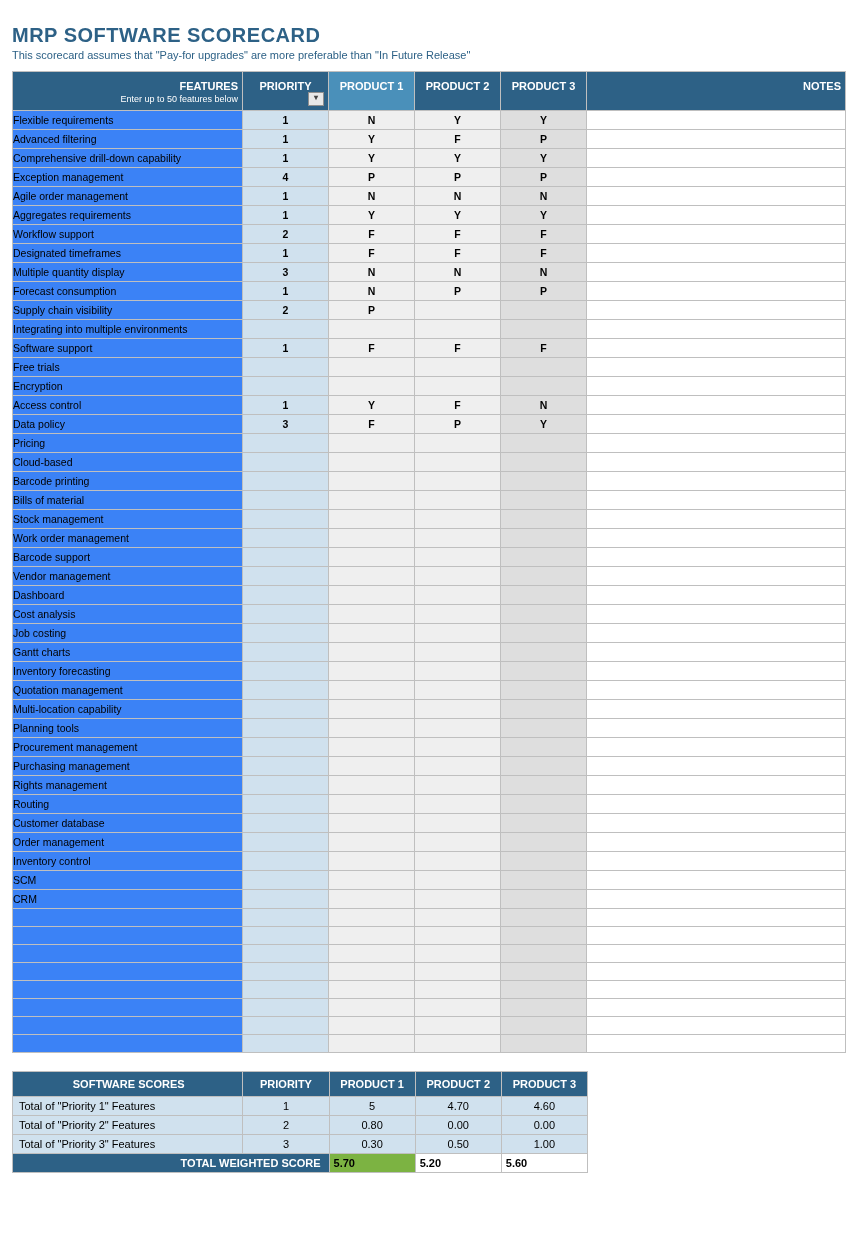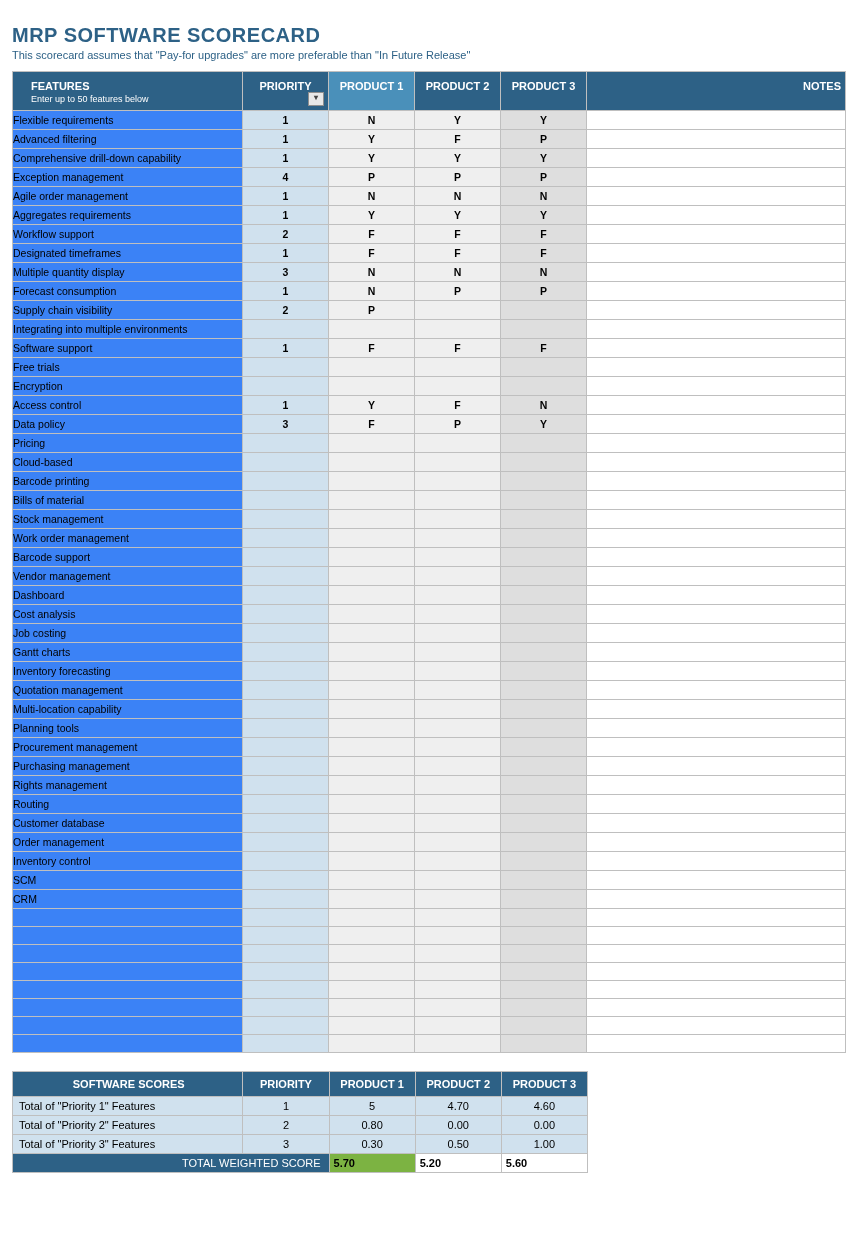--- a/index.html
+++ b/index.html
@@ -8,40 +8,40 @@
 .subtitle{margin:0 0 10px 0;font-size:11px;color:#2d6186}
 table{border-collapse:collapse;width:100%;table-layout:fixed}
 .main-table col.c-feat{width:230px}
 .main-table col.c-pri{width:86px}
 .main-table col.c-p1{width:86px}
 .main-table col.c-p2{width:86px}
 .main-table col.c-p3{width:86px}
 .main-table col.c-notes{width:auto}
 th,td{border:1px solid #bfbfbf;padding:3px 4px;height:18px;box-sizing:border-box}
 thead th{background:#2d6186;color:#fff;font-weight:bold;font-size:11px;text-align:center;vertical-align:top;padding:8px 4px 6px 4px;position:relative}
-thead th.f-head{text-align:left;padding-left:18px}
+thead th.f-head{text-align:right;padding-left:18px}
 thead th.f-head .sub{display:block;font-weight:normal;font-size:9px;margin-top:2px}
 thead th.p1-head{background:#4a90ba}
 .dd{position:absolute;right:4px;bottom:4px;width:14px;height:12px;background:#e8e8e8;border:1px solid #8f8f8f;font-size:8px;line-height:10px;text-align:center;color:#444}
 tbody td{font-size:10.5px;vertical-align:middle}
 tbody td.feat{text-align:left;padding-left:0;background:#3b82f6}
 tbody td.pri{text-align:center;font-weight:bold;background:#d0e1ee}
 tbody td.p1{text-align:center;font-weight:bold;background:#efefef}
 tbody td.p2{text-align:center;font-weight:bold;background:#efefef}
 tbody td.p3{text-align:center;font-weight:bold;background:#dedede}
 tbody td.notes{background:#fff}
 .scores{margin-top:18px}
 .scores col.c-lbl{width:230px}
 .scores col.c-pri{width:86px}
 .scores col.c-p{width:86px}
 .scores thead th{background:#2d6186;color:#fff;font-size:11px;font-weight:bold;text-align:center;padding:6px 4px}
 .scores thead th.lbl-head{text-align:center;padding-left:6px}
 .scores tbody td{background:#d0e1ee;text-align:center;font-size:11px}
 .scores tbody td.lbl{text-align:left;padding-left:6px}
-.scores .total-row td{background:#2d6186;color:#fff;font-weight:normal;text-align:right;padding-right:8px}
+.scores .total-row td{background:#2d6186;color:#fff;font-weight:bold;text-align:right;padding-right:8px}
 .scores .total-row td.tv{background:#fff;color:#000;text-align:left;font-weight:bold}
 .scores .total-row td.tv.first{background:#7cb342}
 </style>
 </head>
 <body>
 <div class="page">
 
 <h1 class="title">MRP SOFTWARE SCORECARD</h1>
 <div class="subtitle">This scorecard assumes that "Pay-for upgrades" are more preferable than "In Future Release"</div>
 

